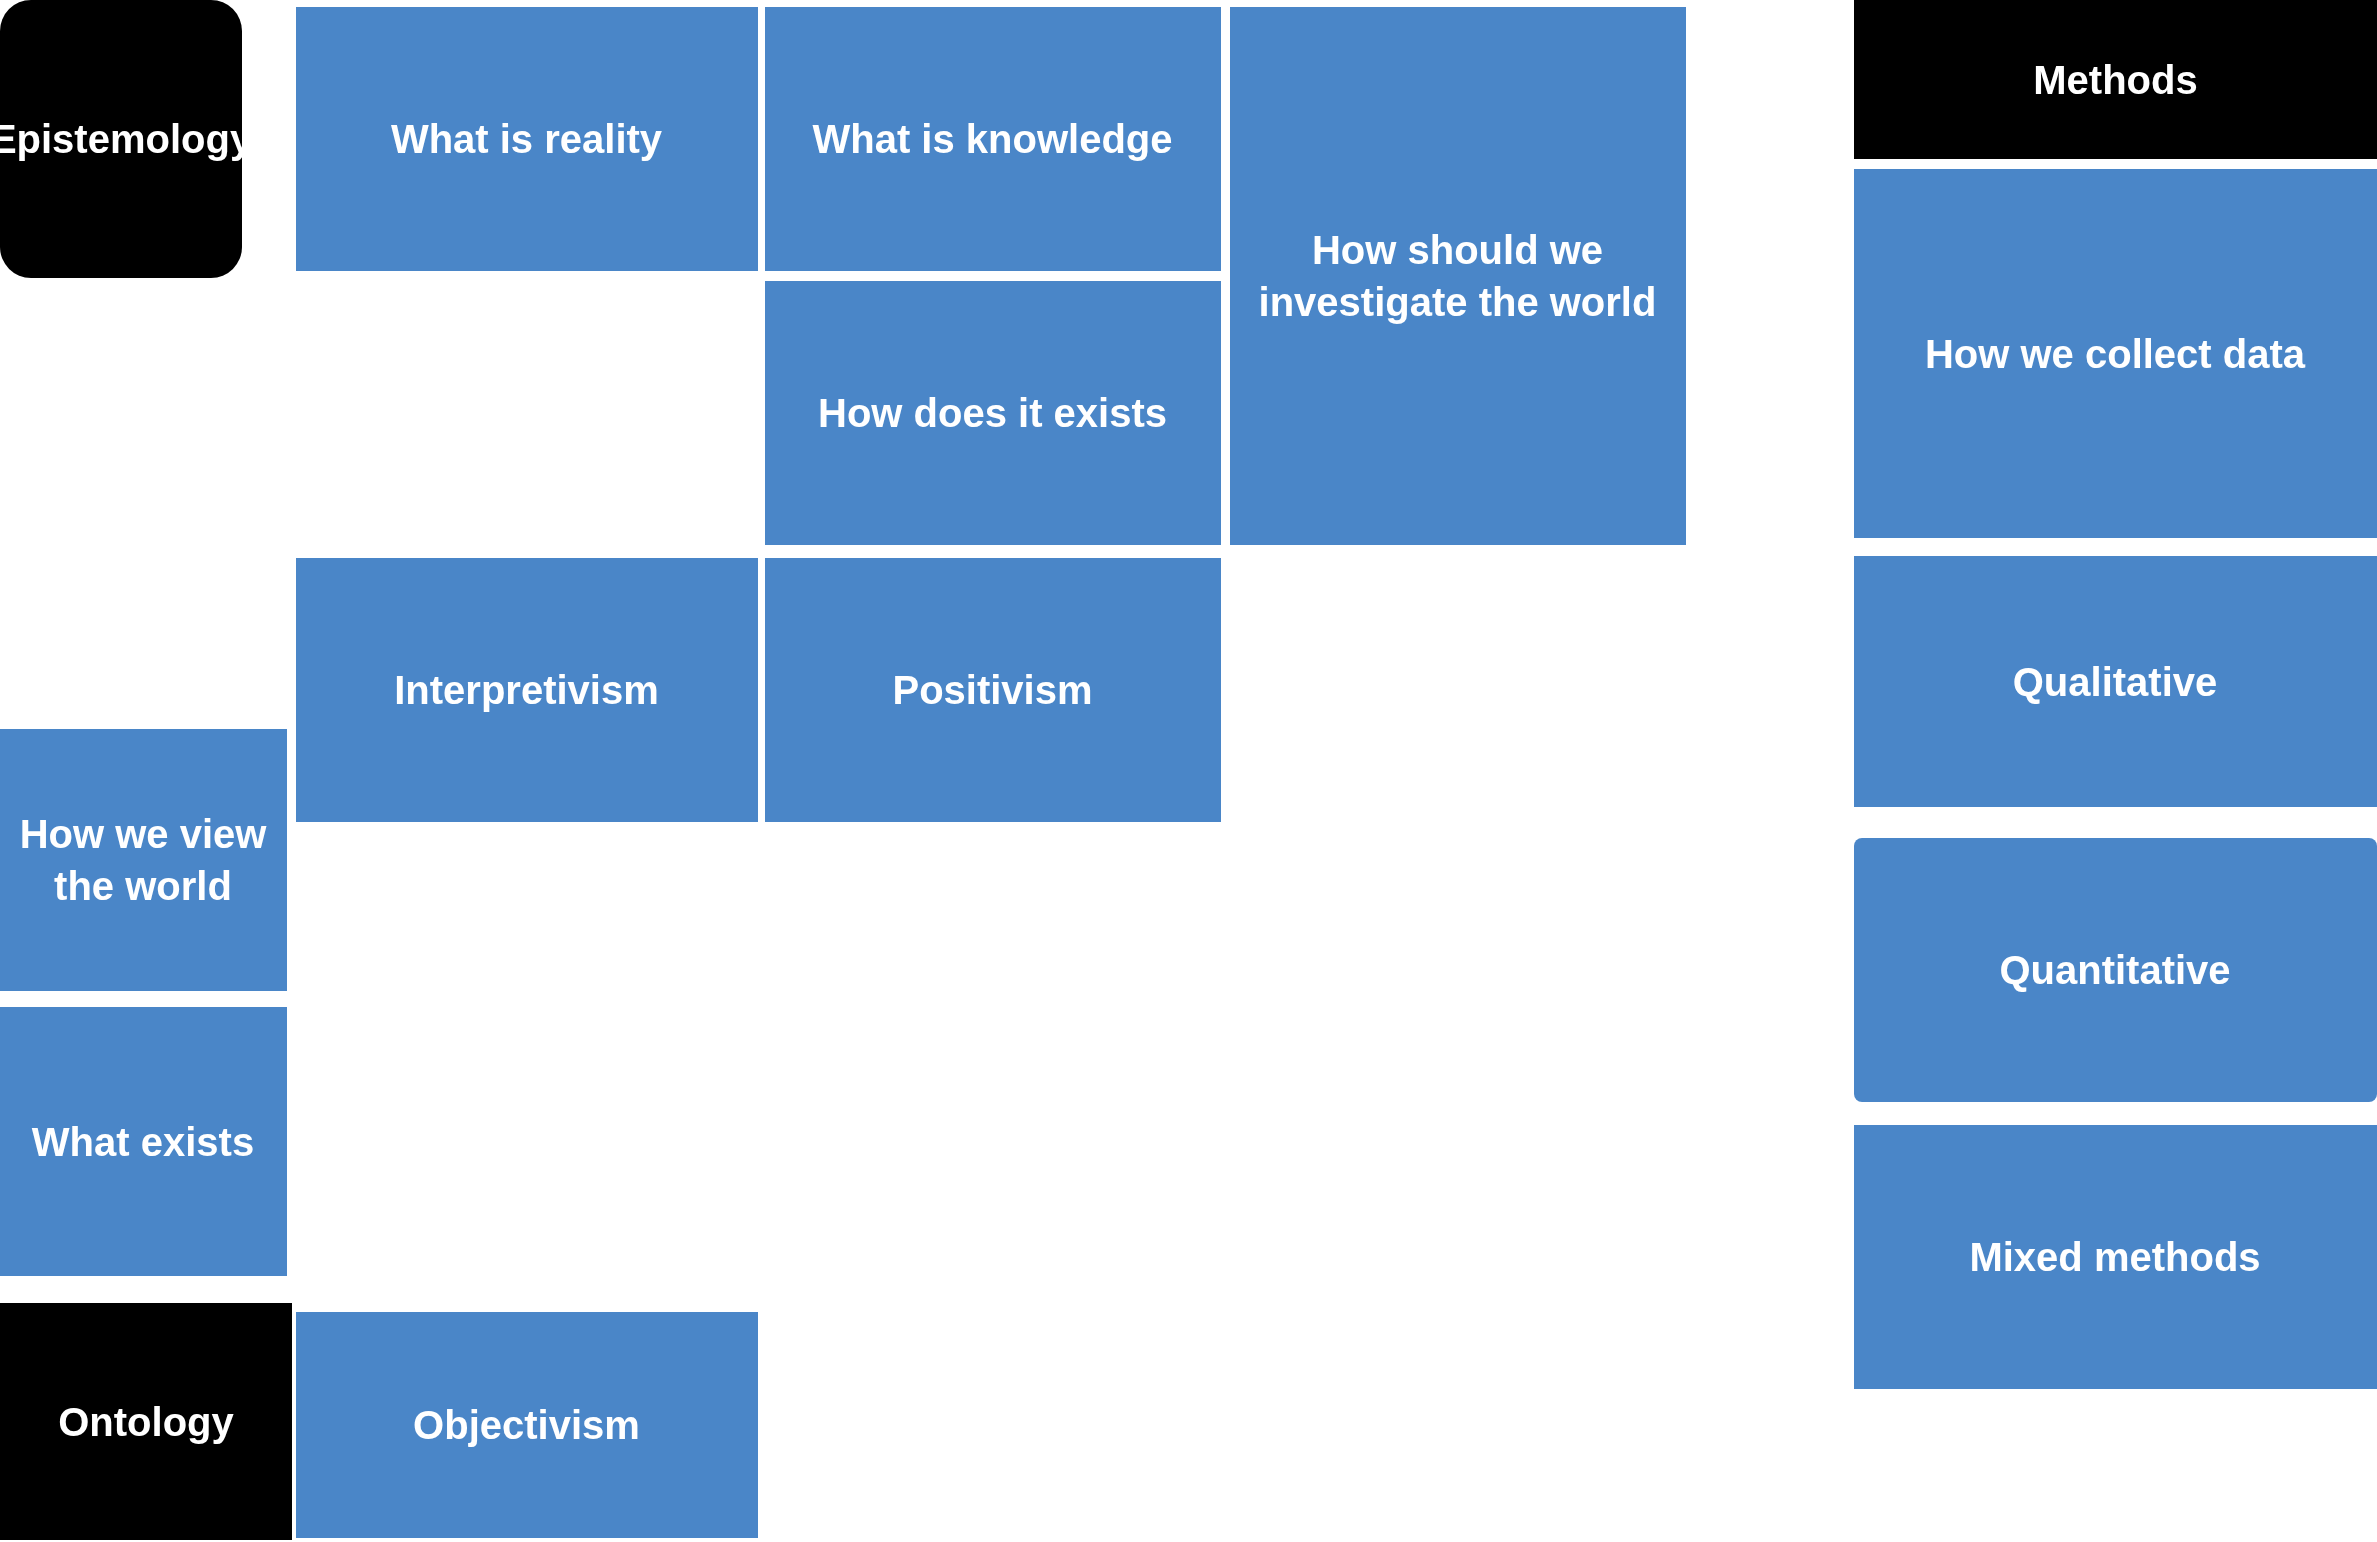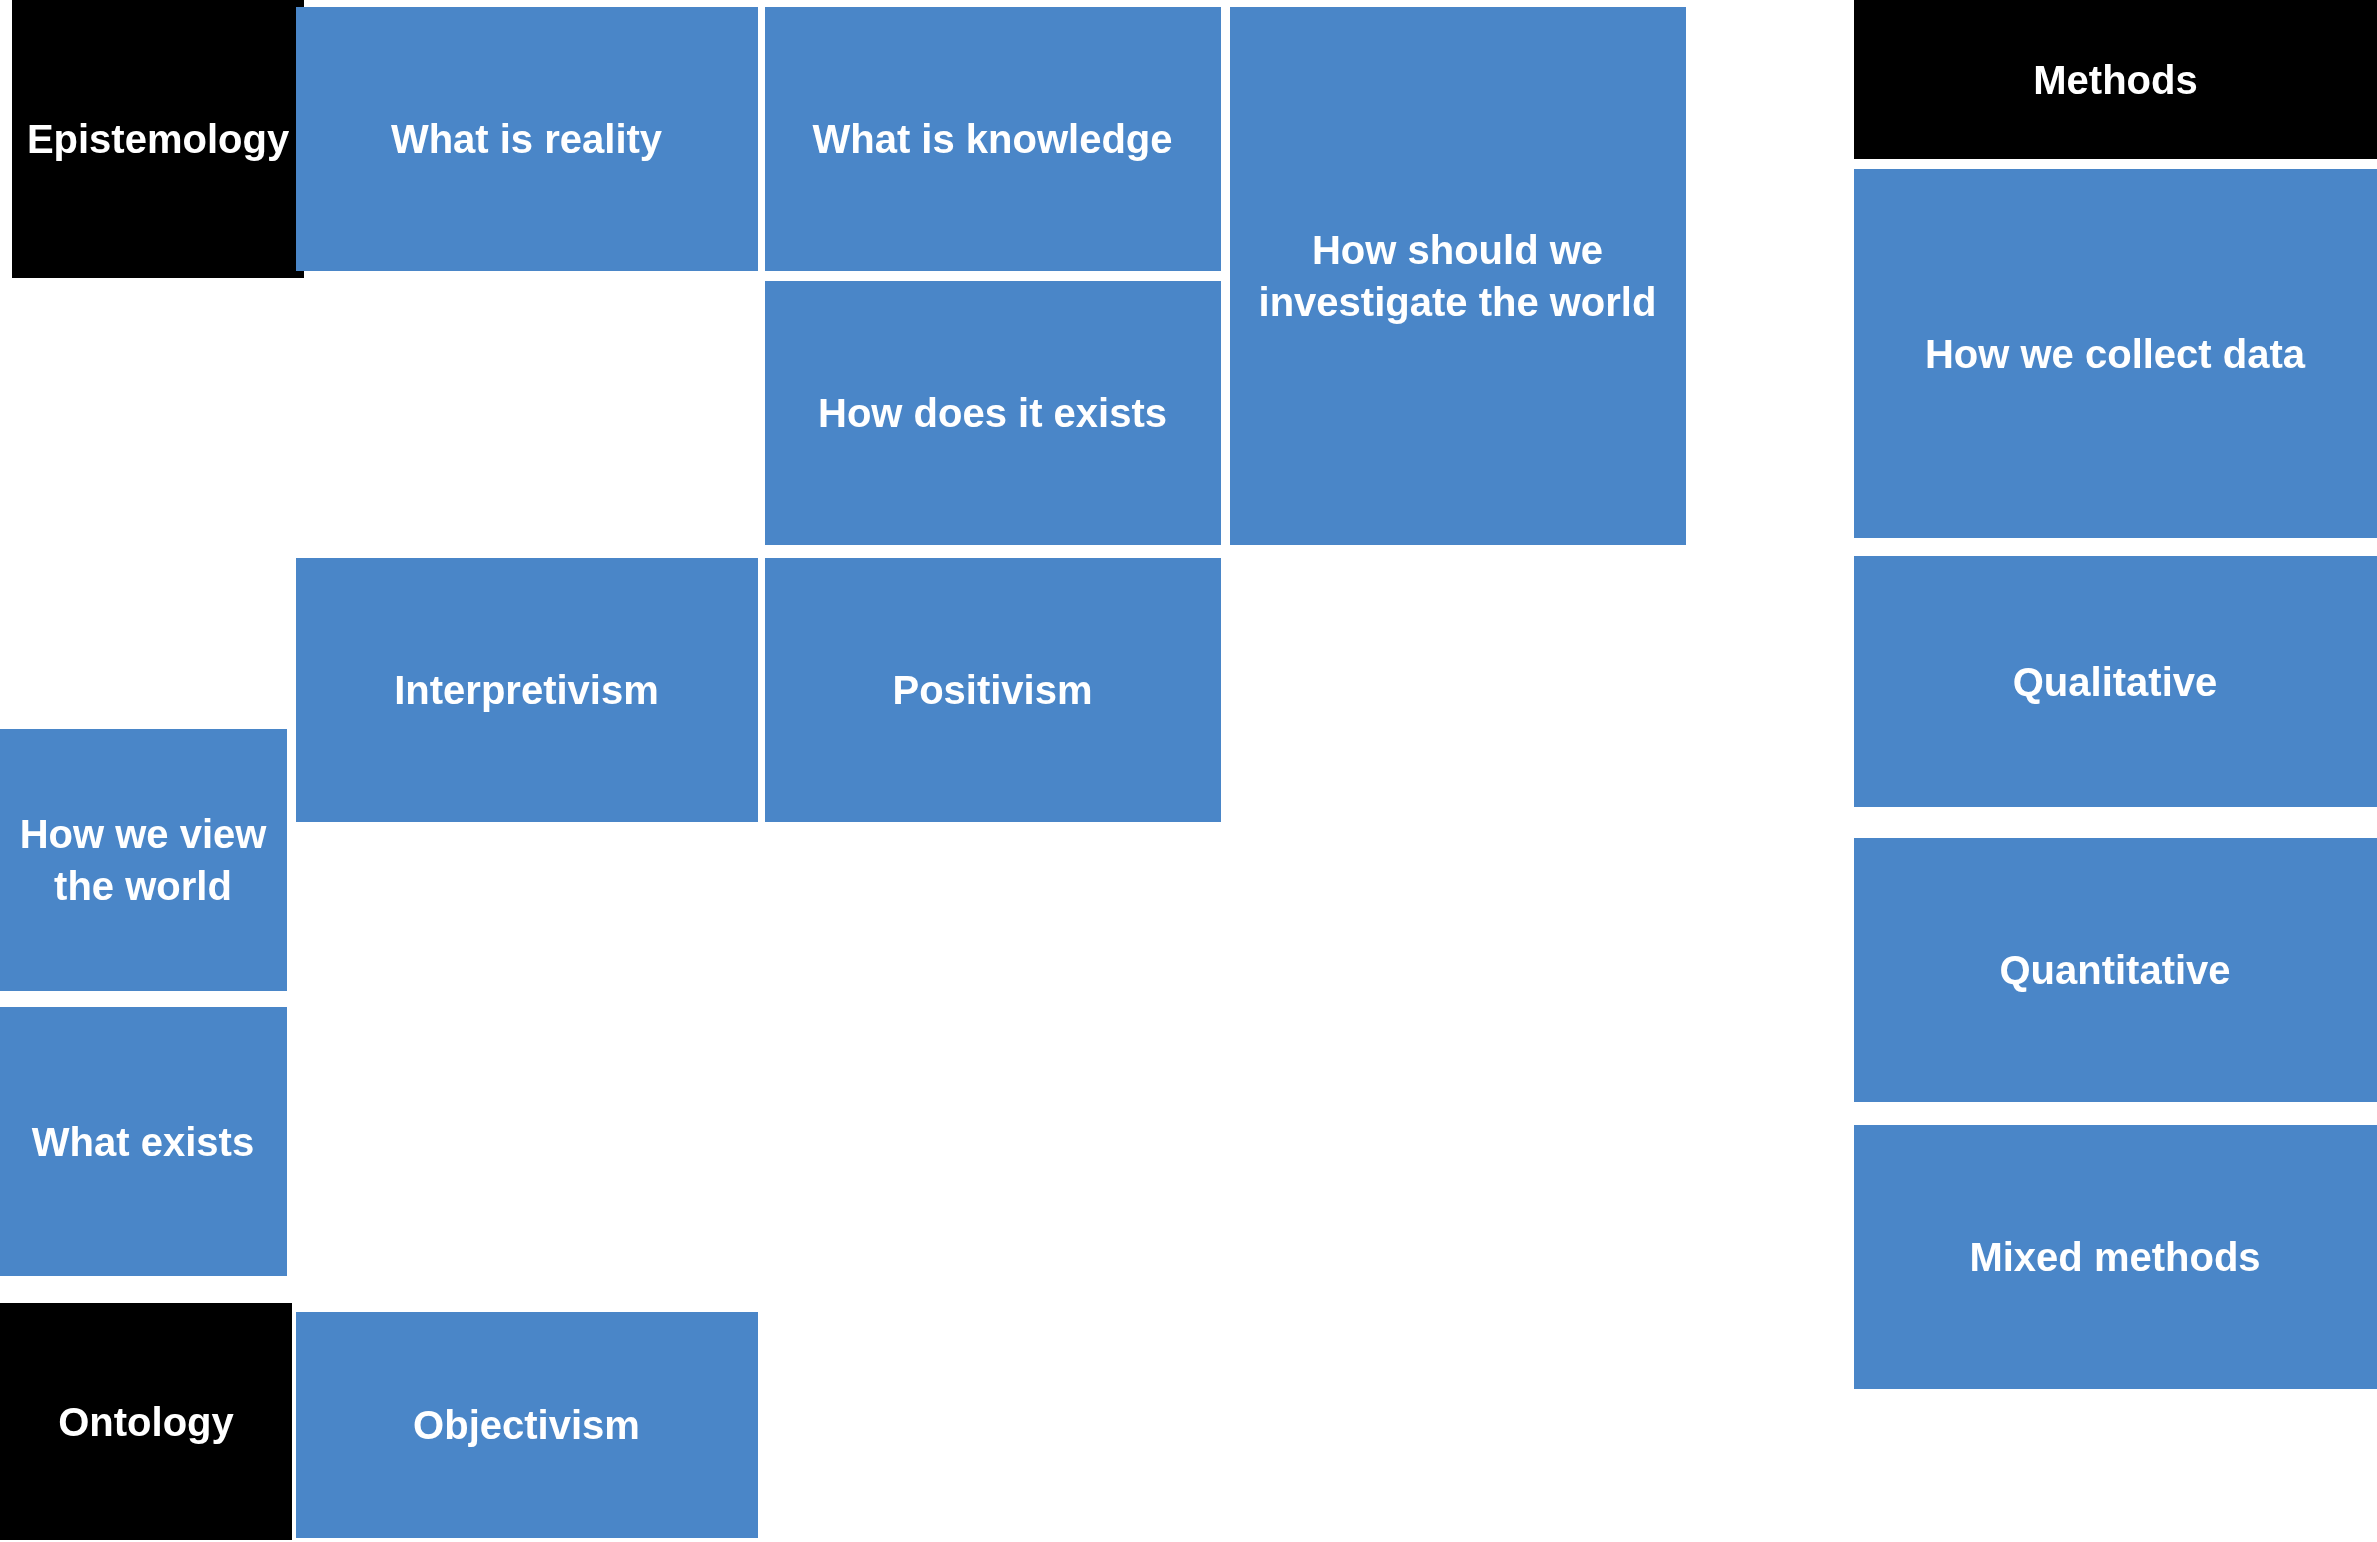--- a/index.html
+++ b/index.html
@@ -46,21 +46,21 @@
       background: #4a86c8;
       color: #ffffff;
       padding-left: 17px;
     }
   </style>
 </head>
 <body>
 
 <div class="grid-container">
 
-  <div class="cell cell-black" style="left: 12px; top: 0; width: 292px; height: 278px;">
+  <div class="cell cell-black" style="left: 0; top: 0; width: 242px; height: 278px; border-radius: 31px;">
     <span>Epistemology</span>
   </div>
 
   <div class="cell cell-black" style="left: 1854px; top: 0; width: 523px; height: 159px;">
     <span>Methods</span>
   </div>
 
   <div class="cell cell-blue" style="left: 296px; top: 7.3px; width: 462px; height: 264px;">
     <span>What is reality</span>
   </div>
@@ -92,21 +92,21 @@
   </div>
 
   <div class="cell cell-blue" style="left: 765px; top: 558px; width: 456px; height: 264px;">
     <span>Positivism</span>
   </div>
 
   <div class="cell cell-blue" style="left: 1854px; top: 556px; width: 523px; height: 251px;">
     <span>Qualitative</span>
   </div>
 
-  <div class="cell cell-blue" style="left: 1854px; top: 838px; width: 523px; height: 264px;">
+  <div class="cell cell-blue" style="left: 1854px; top: 838px; width: 523px; height: 264px; border-radius: 8px;">
     <span>Quantitative</span>
   </div>
 
   <div class="cell cell-blue" style="left: 0; top: 1007px; width: 287px; height: 269px;">
     <span>What exists</span>
   </div>
 
   <div class="cell cell-blue" style="left: 1854px; top: 1125px; width: 523px; height: 264px;">
     <span>Mixed methods</span>
   </div>

